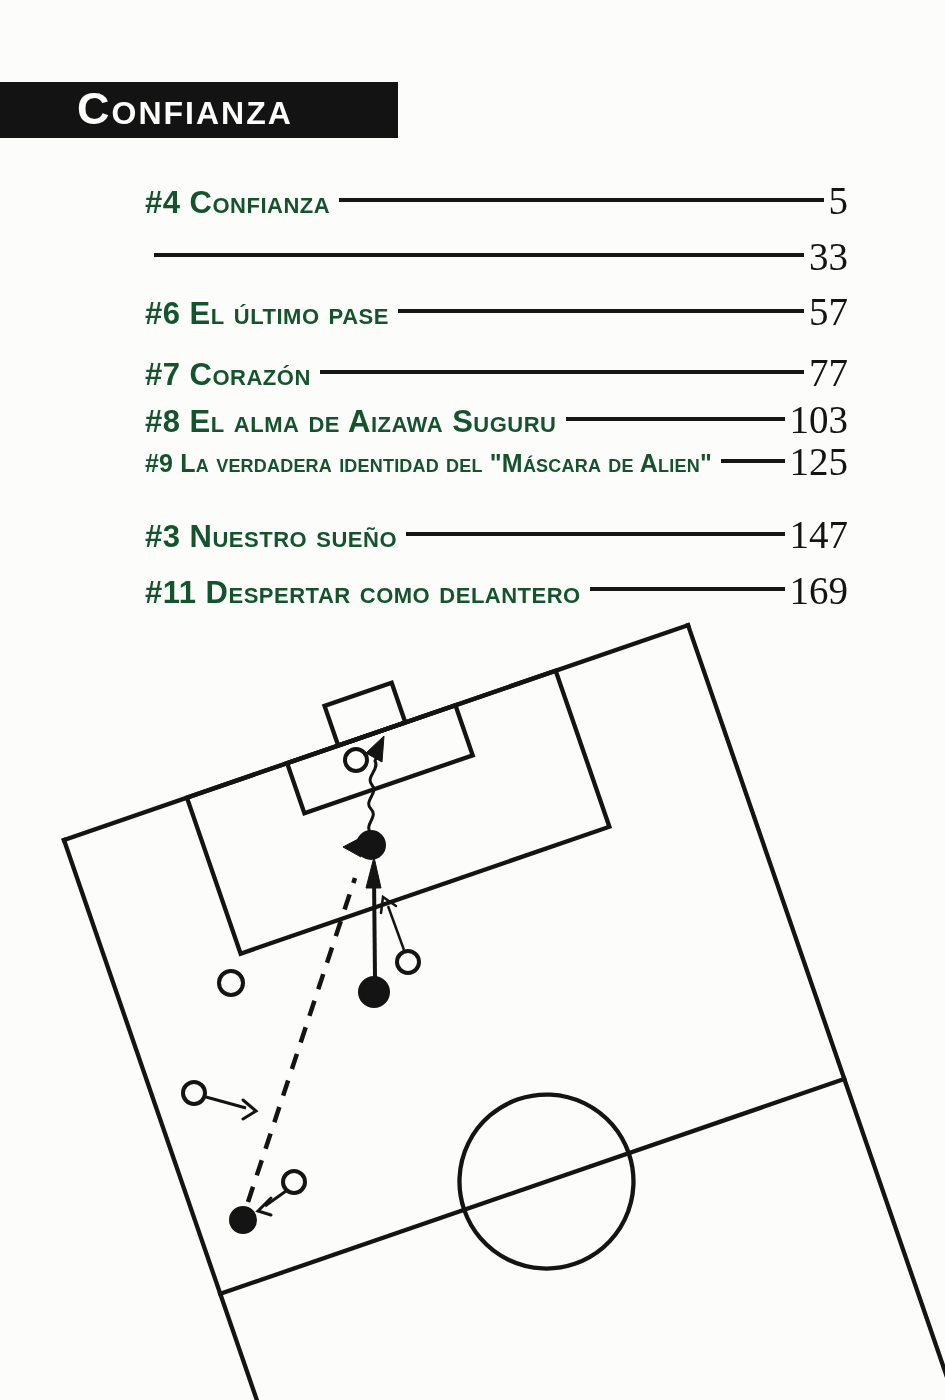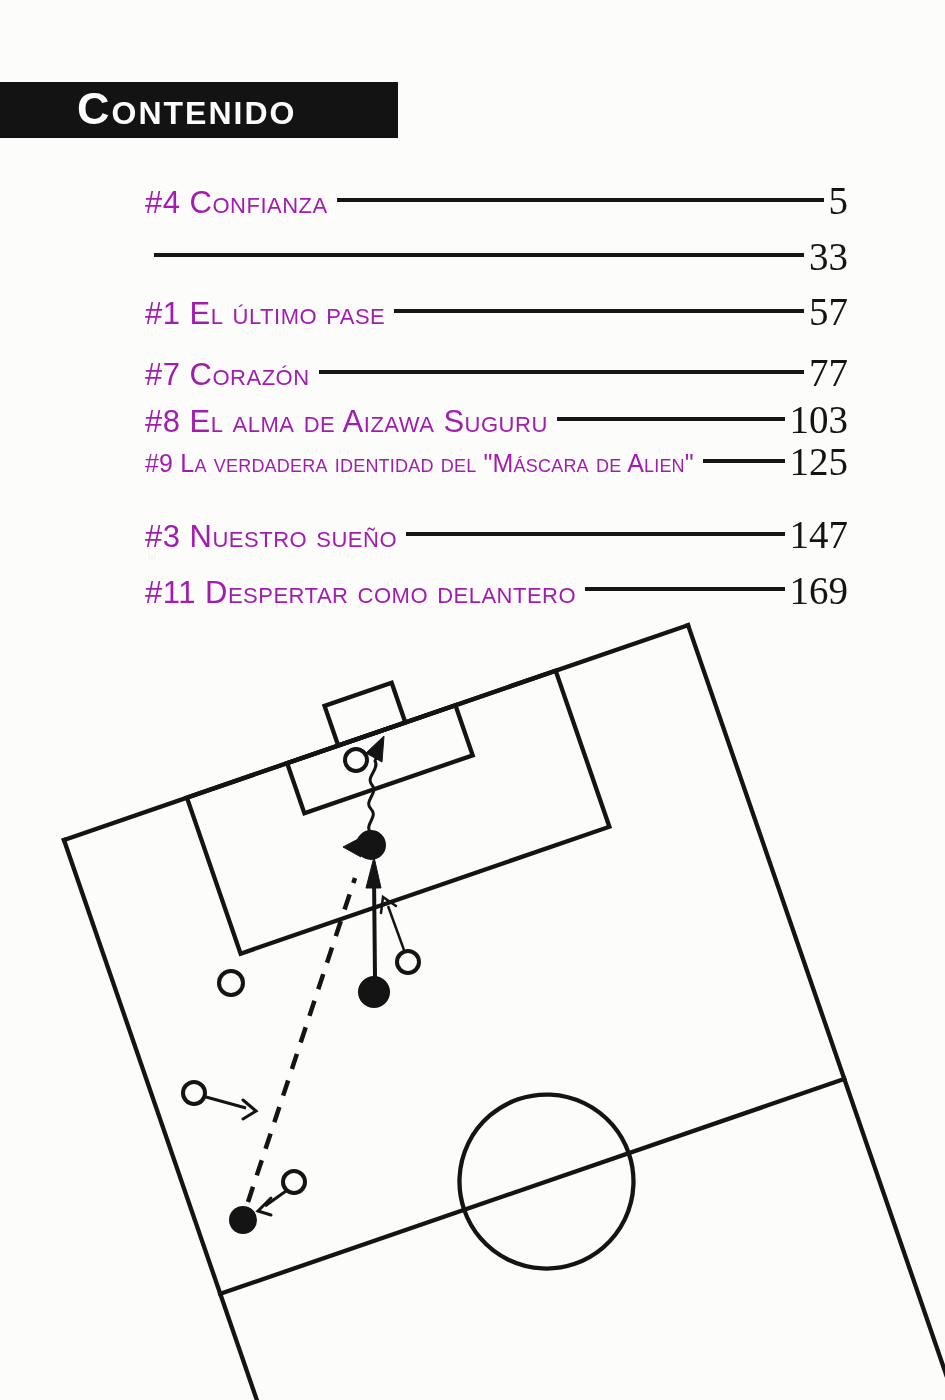--- a/index.html
+++ b/index.html
@@ -27,23 +27,23 @@
   
   .toc{
     position:absolute;left:145px;top:175px;width:703px;height:470px;
   }
   .toc-row{
     position:absolute;left:0;width:100%;height:55px;
     display:flex;align-items:center;
   }
   .toc-title{
     font-family:"Liberation Sans",sans-serif;
-    font-weight:400;font-size:31px;line-height:1;
+    font-weight:700;font-size:31px;line-height:1;
     font-variant:small-caps;letter-spacing:0.5px;
-    color:#a21caf;white-space:nowrap;
+    color:#14532d;white-space:nowrap;
   }
   .toc-row.small .toc-title{font-size:25px;letter-spacing:0.2px;}
   .toc-leader{
     flex:1 1 auto;height:0;border-top:4px solid #161616;
     margin:0 5px 0 9px;transform:translateY(-3px);min-width:18px;
   }
   .toc-page{
     font-family:"Liberation Serif",serif;
     font-weight:400;font-size:39px;line-height:1;
     color:#141414;white-space:nowrap;
@@ -52,21 +52,21 @@
 
   
   #diagram{position:absolute;left:0;top:0;width:945px;height:1400px;}
 </style>
 </head>
 <body>
 
 <div class="page">
 
   <div class="header-bar">
-    <span class="header-title">Contenido</span>
+    <span class="header-title">Confianza</span>
   </div>
 
   <svg id="diagram" viewBox="0 0 945 1400" xmlns="http://www.w3.org/2000/svg">
       <g transform="translate(64 840) rotate(-19)" fill="none" stroke="#141414" stroke-width="4.3" stroke-linecap="square">
         <line x1="0" y1="0" x2="660" y2="0"></line>
         <line x1="0" y1="0" x2="0" y2="600"></line>
         <line x1="660" y1="0" x2="660" y2="830"></line>
         <line x1="0" y1="480" x2="660" y2="480"></line>
         <rect x="130" y="0" width="390" height="165"></rect>
         <rect x="236" y="0" width="178" height="53"></rect>
@@ -113,21 +113,21 @@
       <div class="toc-row" style="top: 0px;">
       <span class="toc-title">#4 Confianza</span>
       <span class="toc-leader"></span>
       <span class="toc-page">5</span>
     </div>
       <div class="toc-row" style="top: 55.7px;">
       <span class="toc-leader"></span>
       <span class="toc-page">33</span>
     </div>
       <div class="toc-row" style="top: 111.4px;">
-      <span class="toc-title">#1 El último pase</span>
+      <span class="toc-title">#6 El último pase</span>
       <span class="toc-leader"></span>
       <span class="toc-page">57</span>
     </div>
       <div class="toc-row" style="top: 172px;">
       <span class="toc-title">#7 Corazón</span>
       <span class="toc-leader"></span>
       <span class="toc-page">77</span>
     </div>
       <div class="toc-row" style="top: 219px;">
       <span class="toc-title">#8 El alma de Aizawa Suguru</span>

